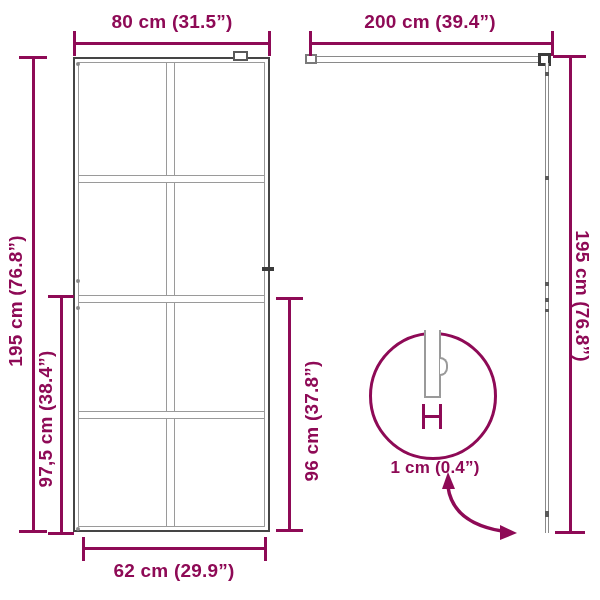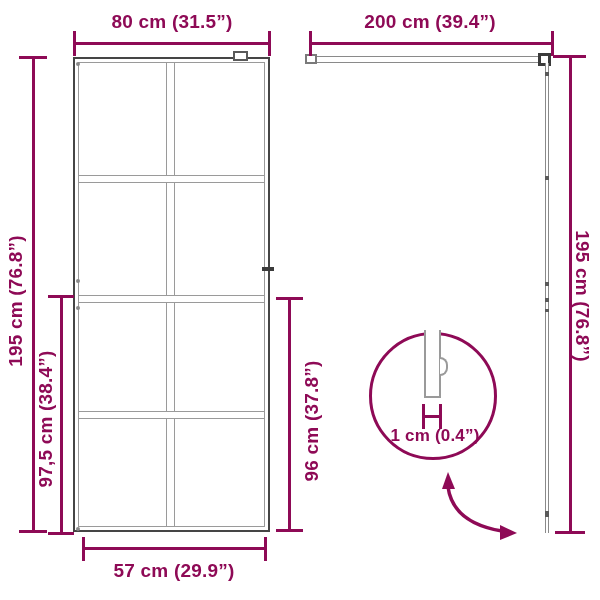--- a/index.html
+++ b/index.html
@@ -42,21 +42,21 @@
   
   .rail{position:absolute;left:307px;top:56px;width:242px;height:7px;border:1px solid #8a8a8a;background:#fff;box-sizing:border-box;}
   .rail-cap{position:absolute;left:305px;top:54px;width:12px;height:10px;border:2px solid #7a7a7a;background:#fff;box-sizing:border-box;}
   .bracket{position:absolute;left:538px;top:53px;width:13px;height:13px;border:3px solid #3b3b3b;background:#fff;box-sizing:border-box;}
   .glass-edge{position:absolute;left:545px;top:63px;width:4px;height:470px;background:#fff;border-left:1px solid #8a8a8a;border-right:1px solid #8a8a8a;box-sizing:border-box;}
   .glass-mark{position:absolute;left:545px;width:4px;background:#5a5a5a;}
   
   .detail-circle{position:absolute;left:369px;top:332px;width:128px;height:128px;border:3px solid var(--accent);border-radius:50%;box-sizing:border-box;background:#fff;}
   .detail-glass{position:absolute;left:424px;top:330px;width:17px;height:68px;border:2px solid var(--frame_gray);border-top:none;background:#fff;box-sizing:border-box;}
   .detail-bump{position:absolute;left:440px;top:357px;width:8px;height:19px;border:2px solid var(--frame_gray);border-left:none;border-radius:0 10px 10px 0;background:#fff;box-sizing:border-box;}
-  .t-small{font-size:17px;}
+  .t-small{font-size:17px;margin-top:32px;}
 </style>
 </head>
 <body>
 
 <div class="canvas">
 
   <div class="door">
     <div class="door-inner"></div>
     <div class="mullion"></div>
     <div class="divider" style="top:116px"></div>
@@ -86,21 +86,21 @@
   <div class="dim-label rot-ccw" style="left:-94px;top:408px;width:280px">97,5 cm (38.4”)</div>
 
   <div class="dline" style="left:288px;top:298px;width:3px;height:234px"></div>
   <div class="dline" style="left:276px;top:297px;width:27px;height:3px"></div>
   <div class="dline" style="left:276px;top:529px;width:27px;height:3px"></div>
   <div class="dim-label rot-ccw" style="left:172px;top:410px;width:280px">96 cm (37.8”)</div>
 
   <div class="dline" style="left:83px;top:547px;width:184px;height:3px"></div>
   <div class="dline" style="left:82px;top:537px;width:3px;height:24px"></div>
   <div class="dline" style="left:264px;top:537px;width:3px;height:24px"></div>
-  <div class="dim-label" style="left:54px;top:560px;width:240px">57 cm (29.9”)</div>
+  <div class="dim-label" style="left:54px;top:560px;width:240px">62 cm (29.9”)</div>
 
   <div class="rail"></div>
   <div class="rail-cap"></div>
   <div class="bracket"></div>
   <div class="glass-edge"></div>
   <div class="glass-mark" style="top:72px;height:4px"></div>
   <div class="glass-mark" style="top:176px;height:4px"></div>
   <div class="glass-mark" style="top:282px;height:4px"></div>
   <div class="glass-mark" style="top:298px;height:4px"></div>
   <div class="glass-mark" style="top:309px;height:3px"></div>

